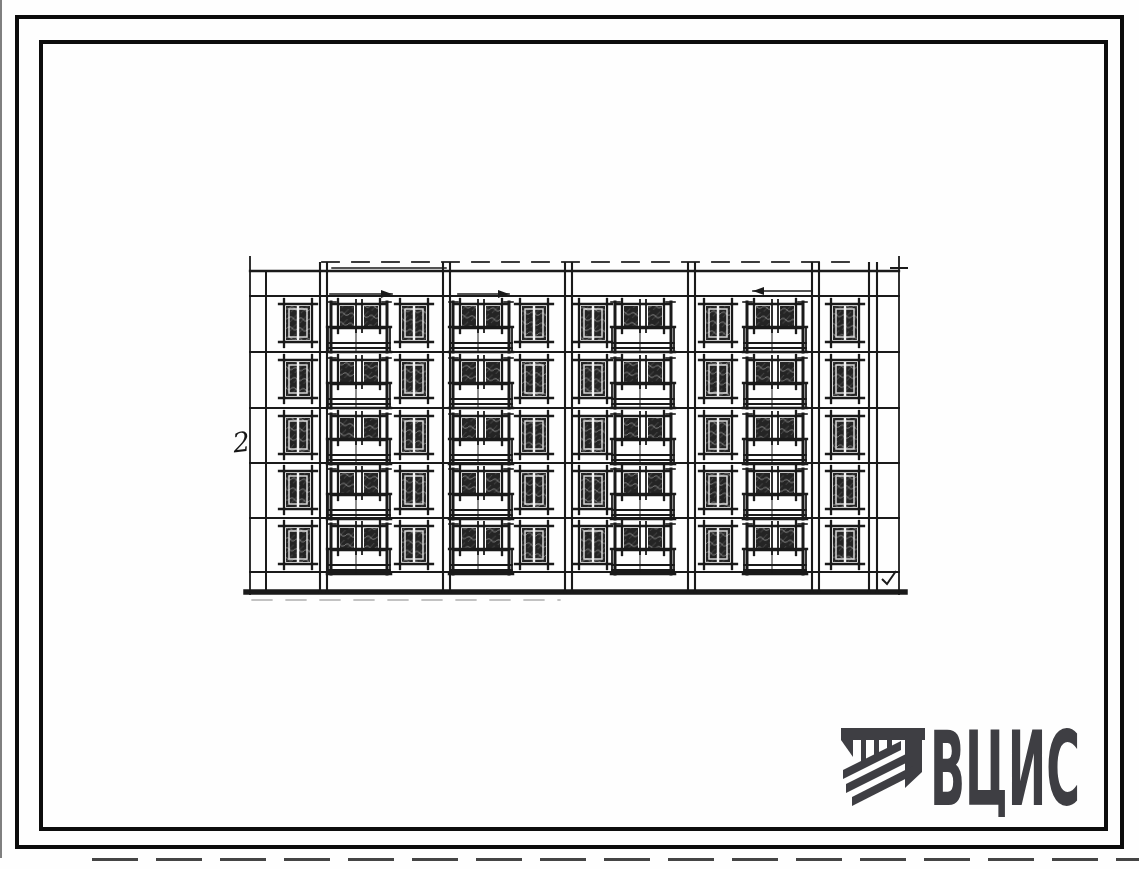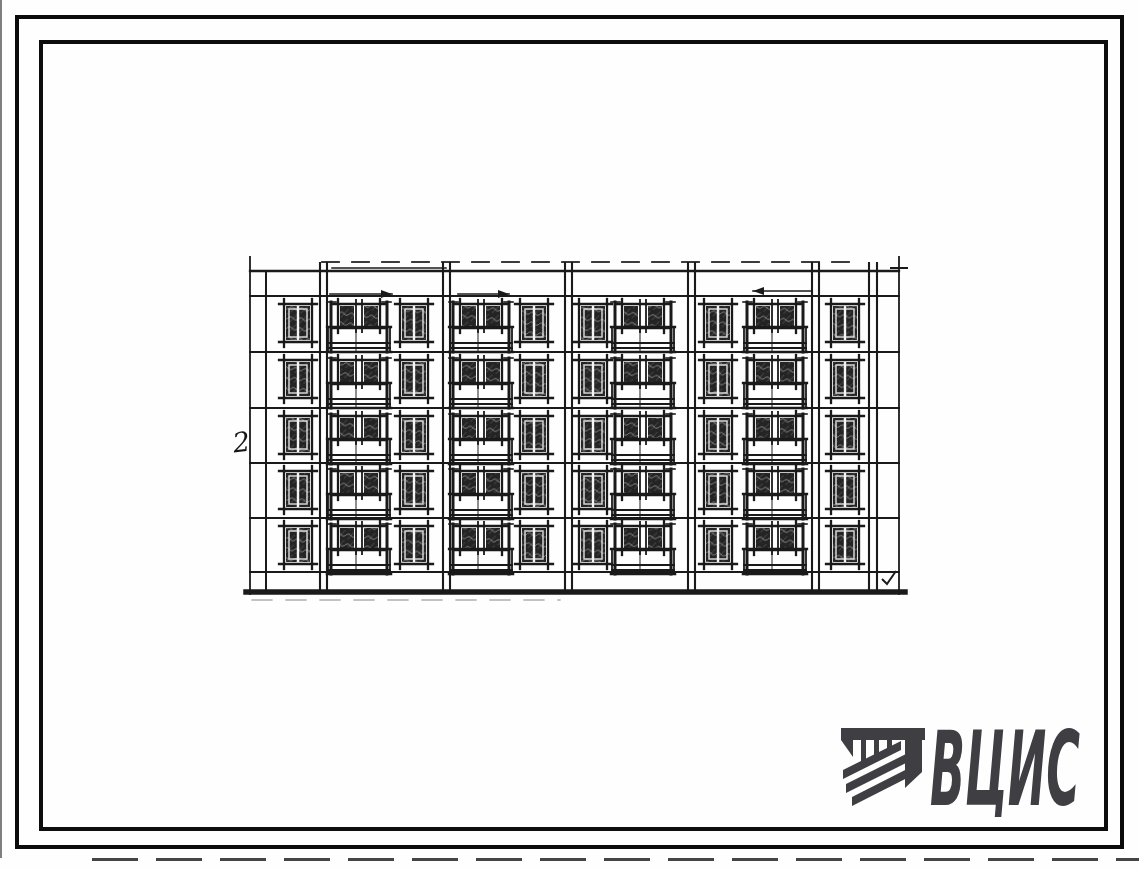--- a/index.html
+++ b/index.html
@@ -5,21 +5,21 @@
   html,body{margin:0;padding:0;background:#888;}
   .sheet{position:relative;width:1139px;height:869px;background:#fefefe;overflow:hidden;
          font-family:"DejaVu Sans",sans-serif;}
   .frame{position:absolute;box-sizing:border-box;background:transparent;}
   .frame.outer{left:15px;top:15px;width:1109px;height:834px;border:4px solid #0b0b0b;}
   .frame.inner{left:39px;top:40px;width:1069px;height:791px;border:4px solid #0d0d0d;}
   .facade-wrap{position:absolute;left:228px;top:248px;width:692px;height:362px;}
   .annotation-2{position:absolute;left:233px;top:426px;width:24px;height:36px;
                 font-family:"DejaVu Serif",serif;font-style:italic;font-size:27px;color:#161616;
                 transform:rotate(-7deg);}
-  .logo{position:absolute;left:830px;top:715px;width:266px;height:102px;font-style:italic;}
+  .logo{position:absolute;left:830px;top:715px;width:266px;height:102px;}
   .edge-left{position:absolute;left:0;top:0;width:2px;height:858px;background:#3a3a3a;opacity:.65;}
   .edge-bottom{position:absolute;left:92px;top:858px;height:3px;width:1047px;opacity:.8;
     background:repeating-linear-gradient(90deg,#161616 0 46px,transparent 46px 64px);}
 </style>
 </head>
 <body>
 
 <div class="sheet">
 
   <div class="edge-left"></div>

